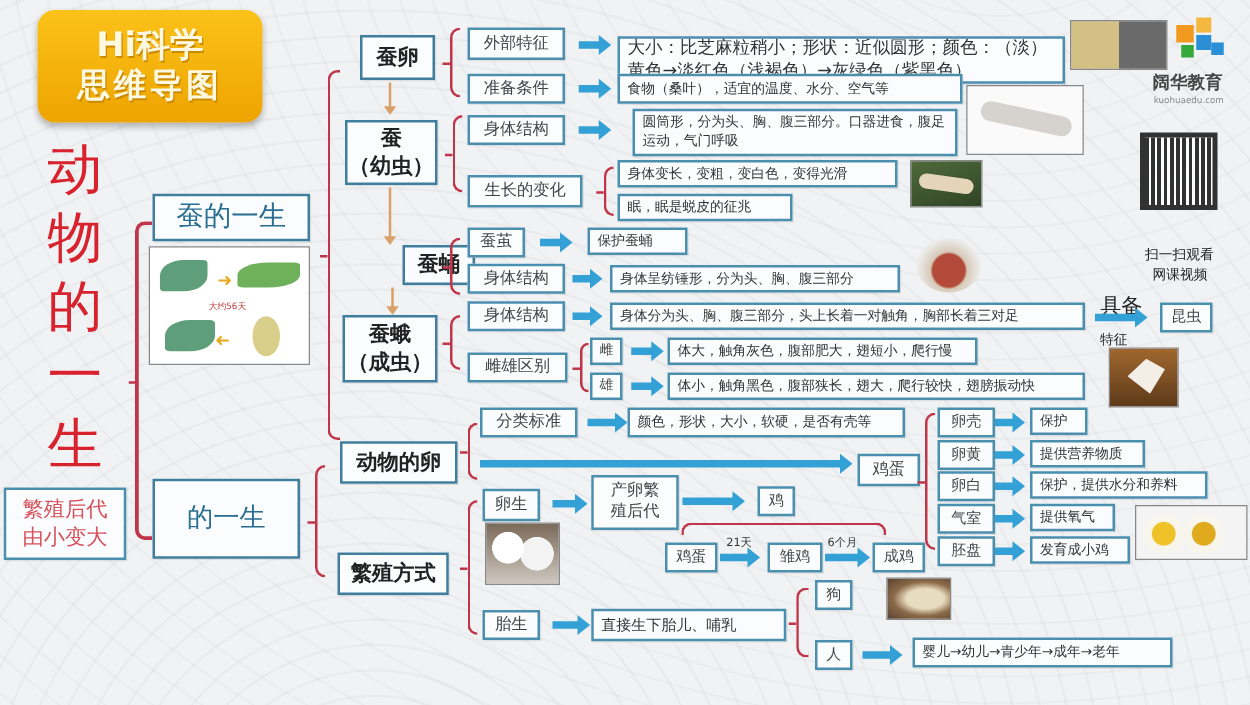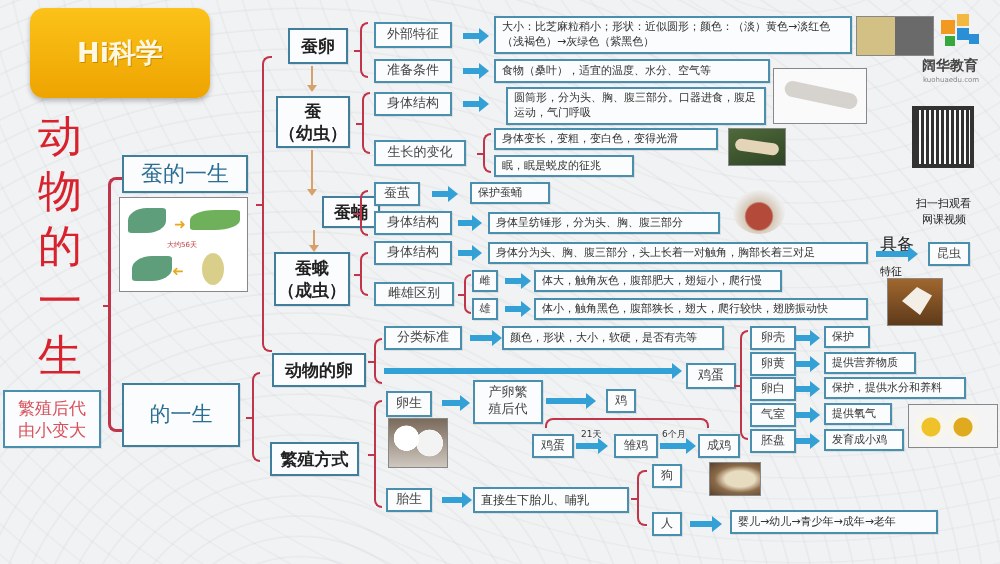--- a/index.html
+++ b/index.html
@@ -50,20 +50,21 @@
     border-top: 7px solid #d9a06a; border-left: 5px solid transparent; border-right: 5px solid transparent;
   }
   .img { position: absolute; border: 1px solid #888; overflow: hidden; }
   .small-label { position: absolute; font-family: "DejaVu Sans", "Liberation Sans", sans-serif; font-size: 9px; color: #333; }
 </style>
 </head>
 <body>
 
 <div class="abs" style="left:30px;top:8px;width:180px;height:90px;border-radius:14px;background:linear-gradient(#fbc21a,#eea400);box-shadow:0 3px 5px rgba(0,0,0,0.25);display:flex;flex-direction:column;align-items:center;justify-content:center;">
   <div style="font-family:'DejaVu Sans',sans-serif;font-weight:bold;font-size:27px;color:#fff8e1;line-height:1.2;text-shadow:1px 1px 0 #c98a00;">Hi科学</div>
+  <div style="font-family:'DejaVu Sans',sans-serif;font-weight:bold;font-size:26px;color:#fff8e1;line-height:1.2;letter-spacing:3px;text-shadow:1px 1px 0 #c98a00;">思维导图</div>
 </div>
 
 <div class="abs" style="left:30px;top:108px;width:60px;display:flex;flex-direction:column;align-items:center;font-family:'DejaVu Serif',serif;font-size:44px;color:#d8232f;line-height:55px;">
   <div>动</div>
   <div>物</div>
   <div>的</div>
   <div>一</div>
   <div>生</div>
 </div>
 
@@ -85,21 +86,21 @@
   <div class="abs small-label" style="left:47px;top:42px;font-size:7px;color:#c04040;">大约56天</div>
 </div>
 
 <div class="brace" style="left:262px;top:56px;width:10px;height:296px;"></div>
 
 <div class="box l1" style="left:288px;top:28px;width:60px;height:36px;">蚕卵</div>
 <div class="vline" style="left:311px;top:66px;height:20px;"></div>
 <div class="brace" style="left:360px;top:22px;width:8px;height:56px;"></div>
 <div class="box l2" style="left:374px;top:22px;width:78px;height:26px;">外部特征</div>
 <div class="arrow" style="left:463px;top:33px;width:18px;"></div>
-<div class="box left" style="left:494px;top:16px;width:358px;height:38px;font-size:11px;">大小：比芝麻粒稍小；形状：近似圆形；颜色：（淡）黄色→淡红色（浅褐色）→灰绿色（紫黑色）</div>
+<div class="box left" style="left:494px;top:29px;width:358px;height:38px;font-size:14px;">大小：比芝麻粒稍小；形状：近似圆形；颜色：（淡）黄色→淡红色（浅褐色）→灰绿色（紫黑色）</div>
 <div class="box l2" style="left:374px;top:59px;width:78px;height:24px;">准备条件</div>
 <div class="arrow" style="left:463px;top:68px;width:18px;"></div>
 <div class="box left" style="left:494px;top:59px;width:276px;height:24px;">食物（桑叶），适宜的温度、水分、空气等</div>
 
 <div class="img" style="left:856px;top:16px;width:78px;height:40px;background:linear-gradient(90deg,#d2c084 0 50%,#6a6a6a 50% 100%);"></div>
 
 <div class="abs" style="left:937px;top:12px;width:46px;height:42px;">
   <div class="abs" style="left:4px;top:8px;width:14px;height:14px;background:#f29a1f;"></div>
   <div class="abs" style="left:20px;top:2px;width:12px;height:12px;background:#f4b740;"></div>
   <div class="abs" style="left:20px;top:16px;width:12px;height:12px;background:#2b8fd6;"></div>

